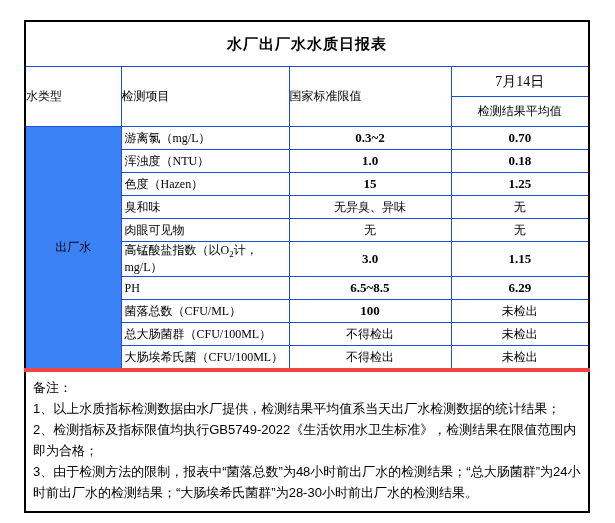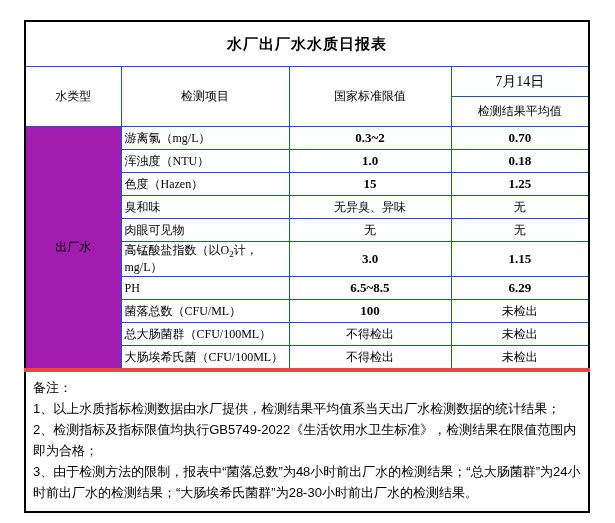--- a/index.html
+++ b/index.html
@@ -11,21 +11,21 @@
   .report{position:absolute;left:24px;top:20px;}
   table{
     border-collapse:collapse;table-layout:fixed;width:564px;
     border:2px solid #000;
   }
   td{border:1px solid #1d4ed8;overflow:hidden;padding:0;vertical-align:middle;}
   .title-cell{
     height:44px;text-align:center;font-weight:bold;font-size:15px;
     letter-spacing:1px;
   }
-  .hdr-tall{text-align:center;font-size:12px;font-family:Liberation Mono, monospace;}
+  .hdr-tall{text-align:left;font-size:12px;font-family:Liberation Mono, monospace;}
   .date-cell{
     height:29px;text-align:center;font-weight:normal;font-size:14px;
     font-family:"Liberation Serif","Liberation Sans",serif;
   }
   .avg-cell{height:29px;text-align:center;font-size:12px;}
   .wtype{
     background:#00B0F0;text-align:center;font-size:12px;
   }
   .item{
     text-align:left;font-size:12px;height:22px;padding-left:3px;font-family:Liberation Serif, serif;
@@ -62,21 +62,21 @@
       <td class="hdr-tall" rowspan="2">检测项目</td>
       <td class="hdr-tall" rowspan="2">国家标准限值</td>
       <td class="date-cell">7月14日</td>
     </tr>
     <tr>
       <td class="avg-cell">检测结果平均值</td>
     </tr>
     </tbody>
       <tbody id="data-rows">
         <tr>
-          <td rowspan="10" class="wtype" style="background: #a21caf;">出厂水</td>
+          <td rowspan="10" class="wtype" style="background: #3b82f6;">出厂水</td>
           <td class="item">游离氯（mg/L）</td>
           <td class="val num">0.3~2</td>
           <td class="val num">0.70</td>
         </tr>
         <tr>
           <td class="item">浑浊度（NTU）</td>
           <td class="val num">1.0</td>
           <td class="val num">0.18</td>
         </tr>
         <tr>

